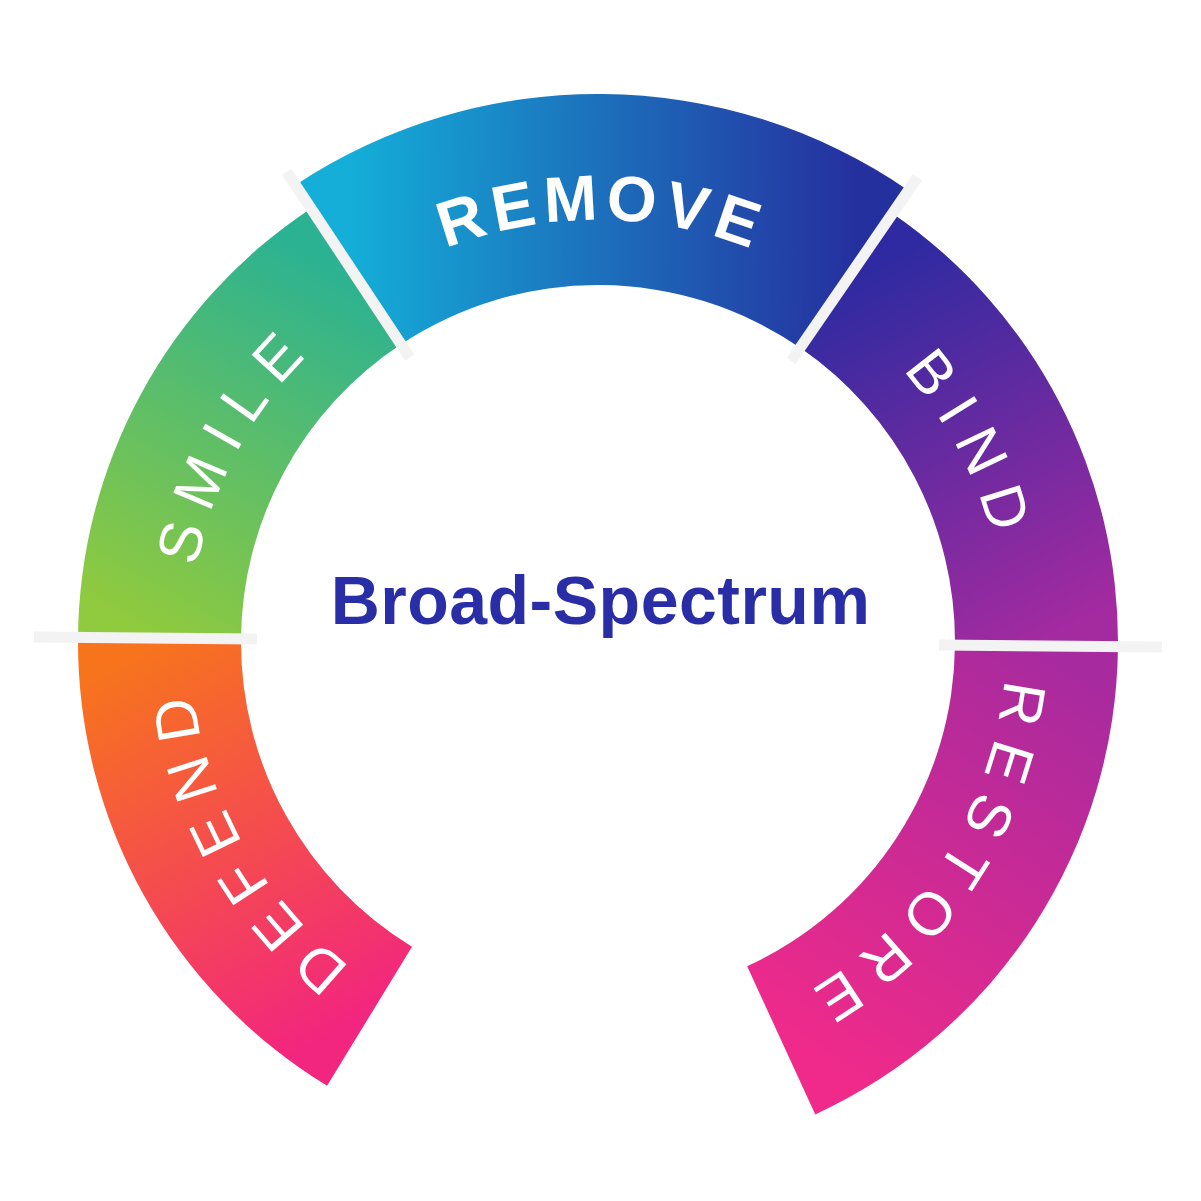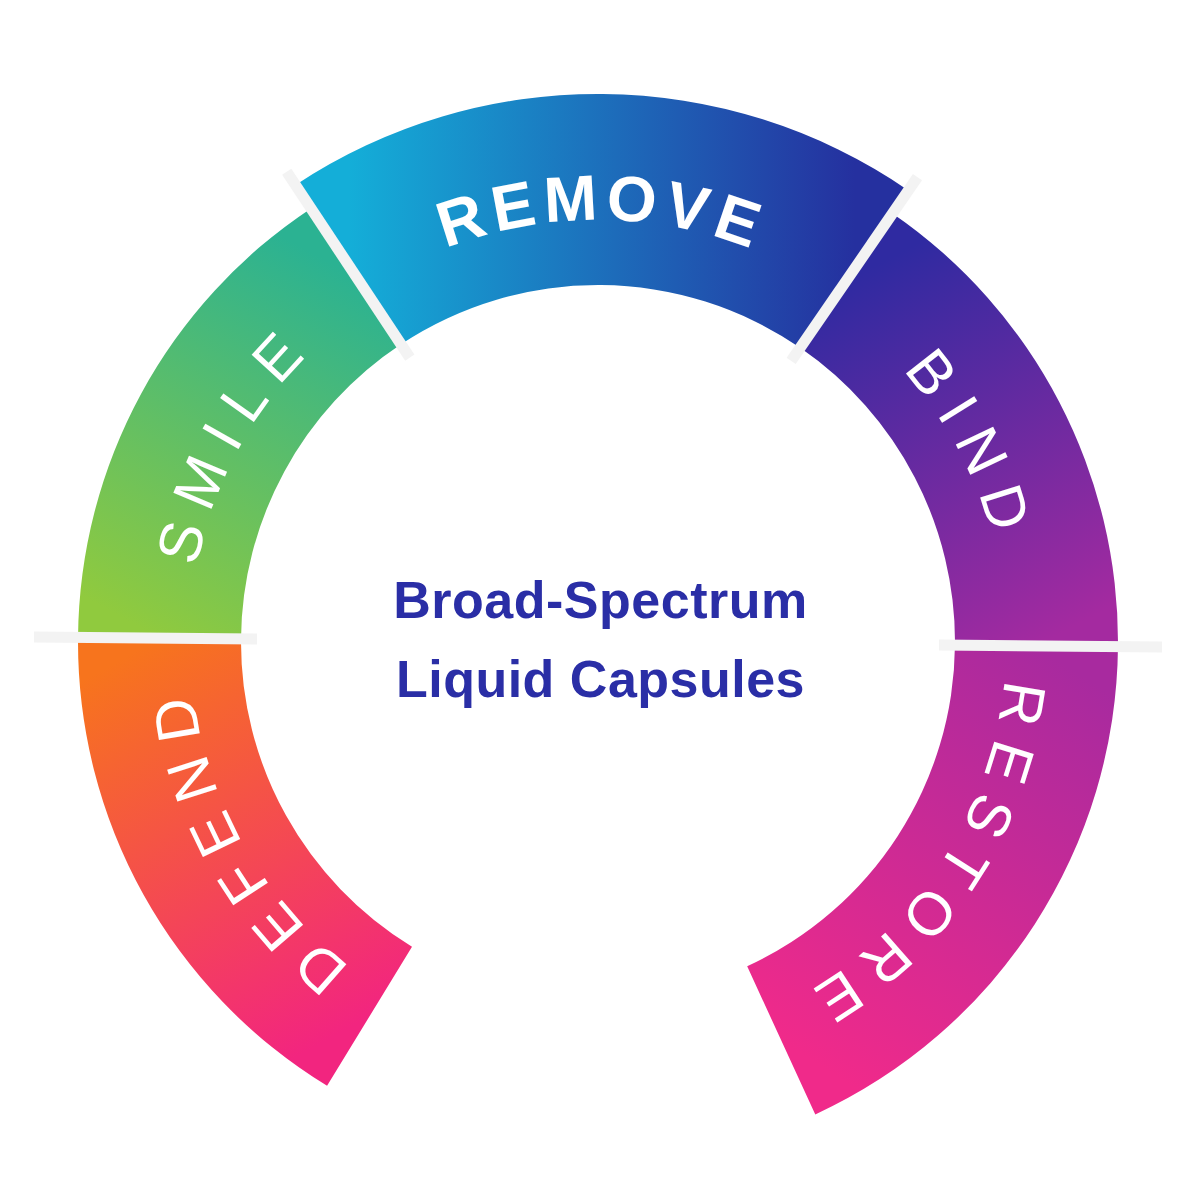--- a/index.html
+++ b/index.html
@@ -10,21 +10,21 @@
     overflow:hidden;
     font-family:"Liberation Sans", sans-serif;
   }
   #ring-svg{position:absolute;left:0;top:0;}
   .center-title{
     position:absolute;
     left:0; top:561px;
     width:1201px;
     text-align:center;
     font-weight:700;
-    font-size:52px;
+    font-size:68px;
     line-height:79px;
     letter-spacing:0.5px;
   }
   .center-title div{white-space:nowrap;}
   svg text{font-family:"Liberation Sans", sans-serif;}
 </style>
 </head>
 <body style="background: rgb(255, 255, 255);">
 
 <svg id="ring-svg" width="1201" height="1201" viewBox="0 0 1201 1201">
@@ -66,14 +66,13 @@
     <line x1="409.78948800858836" y1="357.6449346750955" x2="286.70754028399944" y2="171.68839635411695" stroke="#f3f3f3" stroke-width="11"></line>
     <text fill="#ffffff" font-size="60" font-weight="400" letter-spacing="15" text-anchor="middle"><textPath href="#tp0" startOffset="50%">SMILE</textPath></text>
     <text fill="#ffffff" font-size="64" font-weight="700" letter-spacing="7" text-anchor="middle"><textPath href="#tp1" startOffset="50%">REMOVE</textPath></text>
     <text fill="#ffffff" font-size="60" font-weight="400" letter-spacing="15" text-anchor="middle"><textPath href="#tp2" startOffset="50%">BIND</textPath></text>
     <text fill="#ffffff" font-size="60" font-weight="400" letter-spacing="15" text-anchor="middle"><textPath href="#tp3" startOffset="50%">RESTORE</textPath></text>
     <text fill="#ffffff" font-size="60" font-weight="400" letter-spacing="15" text-anchor="middle"><textPath href="#tp4" startOffset="50%">DEFEND</textPath></text>
   </svg>
 
 <div class="center-title" style="color: rgb(42, 46, 166);">
   <div>Broad-Spectrum</div>
-  <div>Liquid Capsules</div>
 </div>
 
 </body></html>

